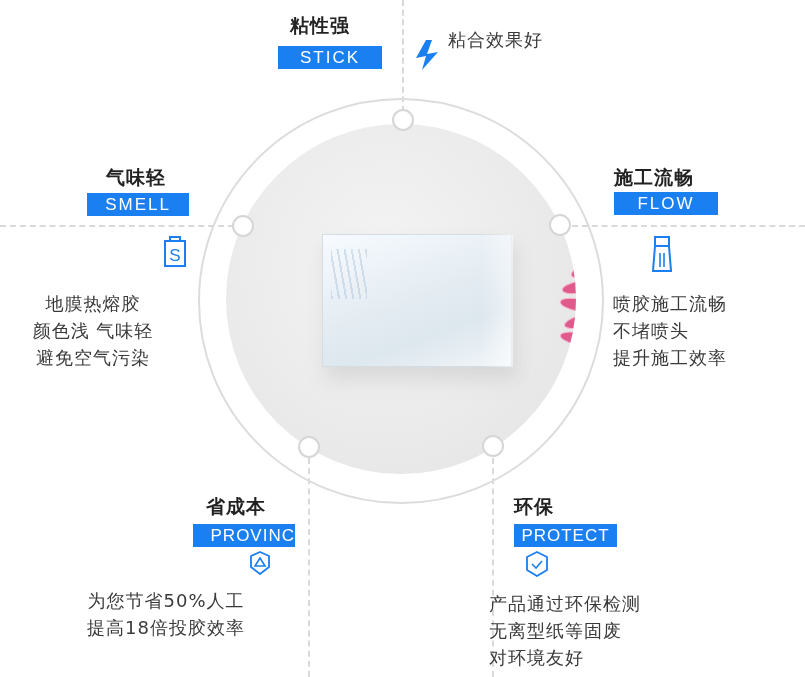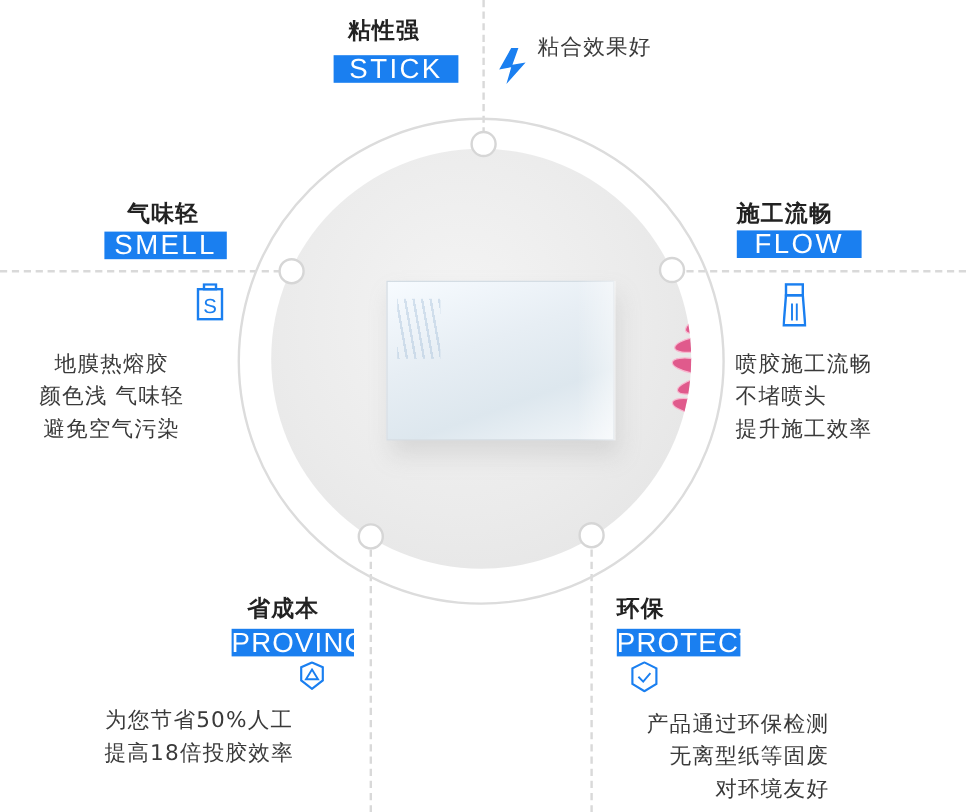--- a/index.html
+++ b/index.html
@@ -48,21 +48,21 @@
       position: absolute; left: 330px; top: 125px; width: 70px; height: 130px;
     }
 
     
     .title {
       position: absolute; font-size: 19px; font-weight: bold; color: #222222;
       letter-spacing: 1px; white-space: nowrap;
     }
     .badge {
       position: absolute; height: 23px; line-height: 23px; background: #1a7ff0;
-      color: #ffffff; font-family: "Liberation Sans", sans-serif; font-size: 23px;
+      color: #ffffff; font-family: "Liberation Sans", sans-serif; font-size: 17px;
       letter-spacing: 2px; text-align: center; box-sizing: border-box;
     }
     .desc {
       position: absolute; font-size: 18px; line-height: 27px; color: #3a3a3a;
       white-space: nowrap; letter-spacing: 1px;
     }
     .right { text-align: center; }
     .icon { position: absolute; }
   </style>
 </head>
@@ -145,17 +145,17 @@
   <div>为您节省50%人工</div>
   <div>提高18倍投胶效率</div>
 </div>
 
 <div class="title" style="left:514px; top:494px;">环保</div>
 <div class="badge" style="left:514px; top:524px; width:103px; letter-spacing:1px;">PROTECT</div>
 <svg class="icon" style="left:525px; top:551px;" width="24" height="26" viewBox="0 0 24 26">
   <path d="M12 1 L22 6 L22 19 L12 25 L2 19 L2 6 Z" fill="none" stroke="#1a7ff0" stroke-width="1.8"></path>
   <path d="M7 13 L11 17 L17 10" fill="none" stroke="#1a7ff0" stroke-width="1.6"></path>
 </svg>
-<div class="desc" style="left:539px; top:590px;text-align:right;">
+<div class="desc" style="left:489px; top:590px;">
   <div>产品通过环保检测</div>
   <div>无离型纸等固废</div>
   <div>对环境友好</div>
 </div>
 
 </body></html>

